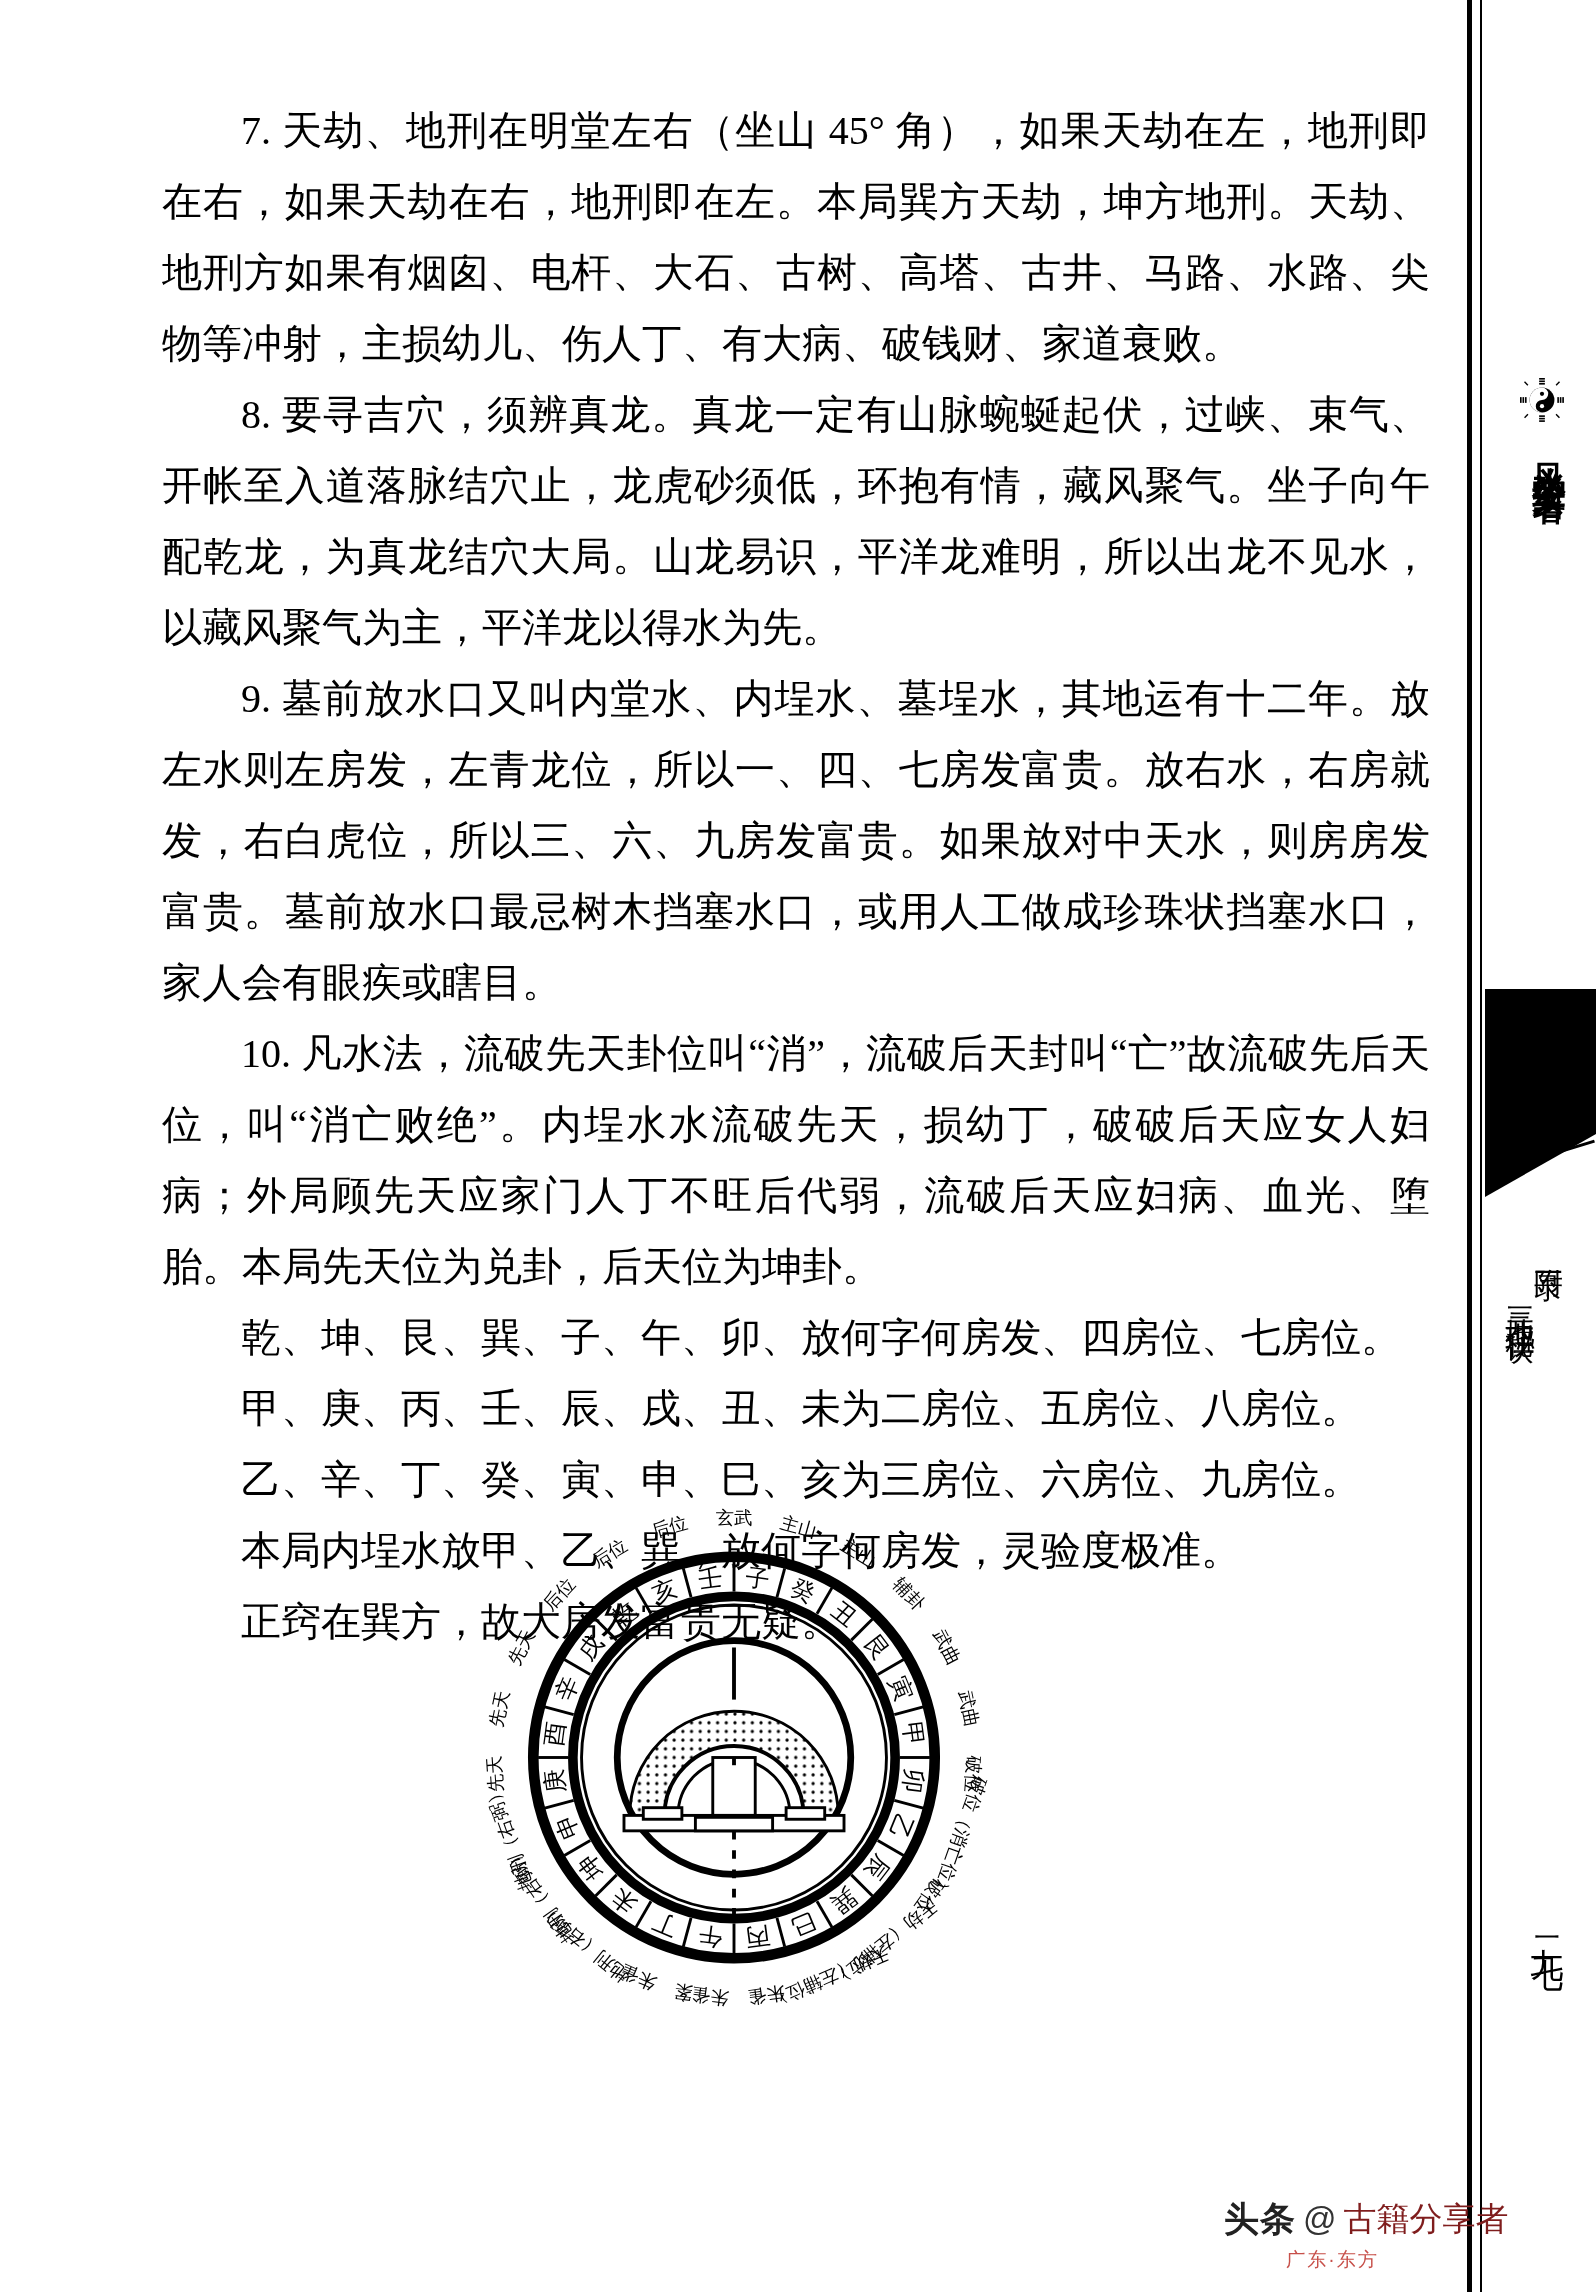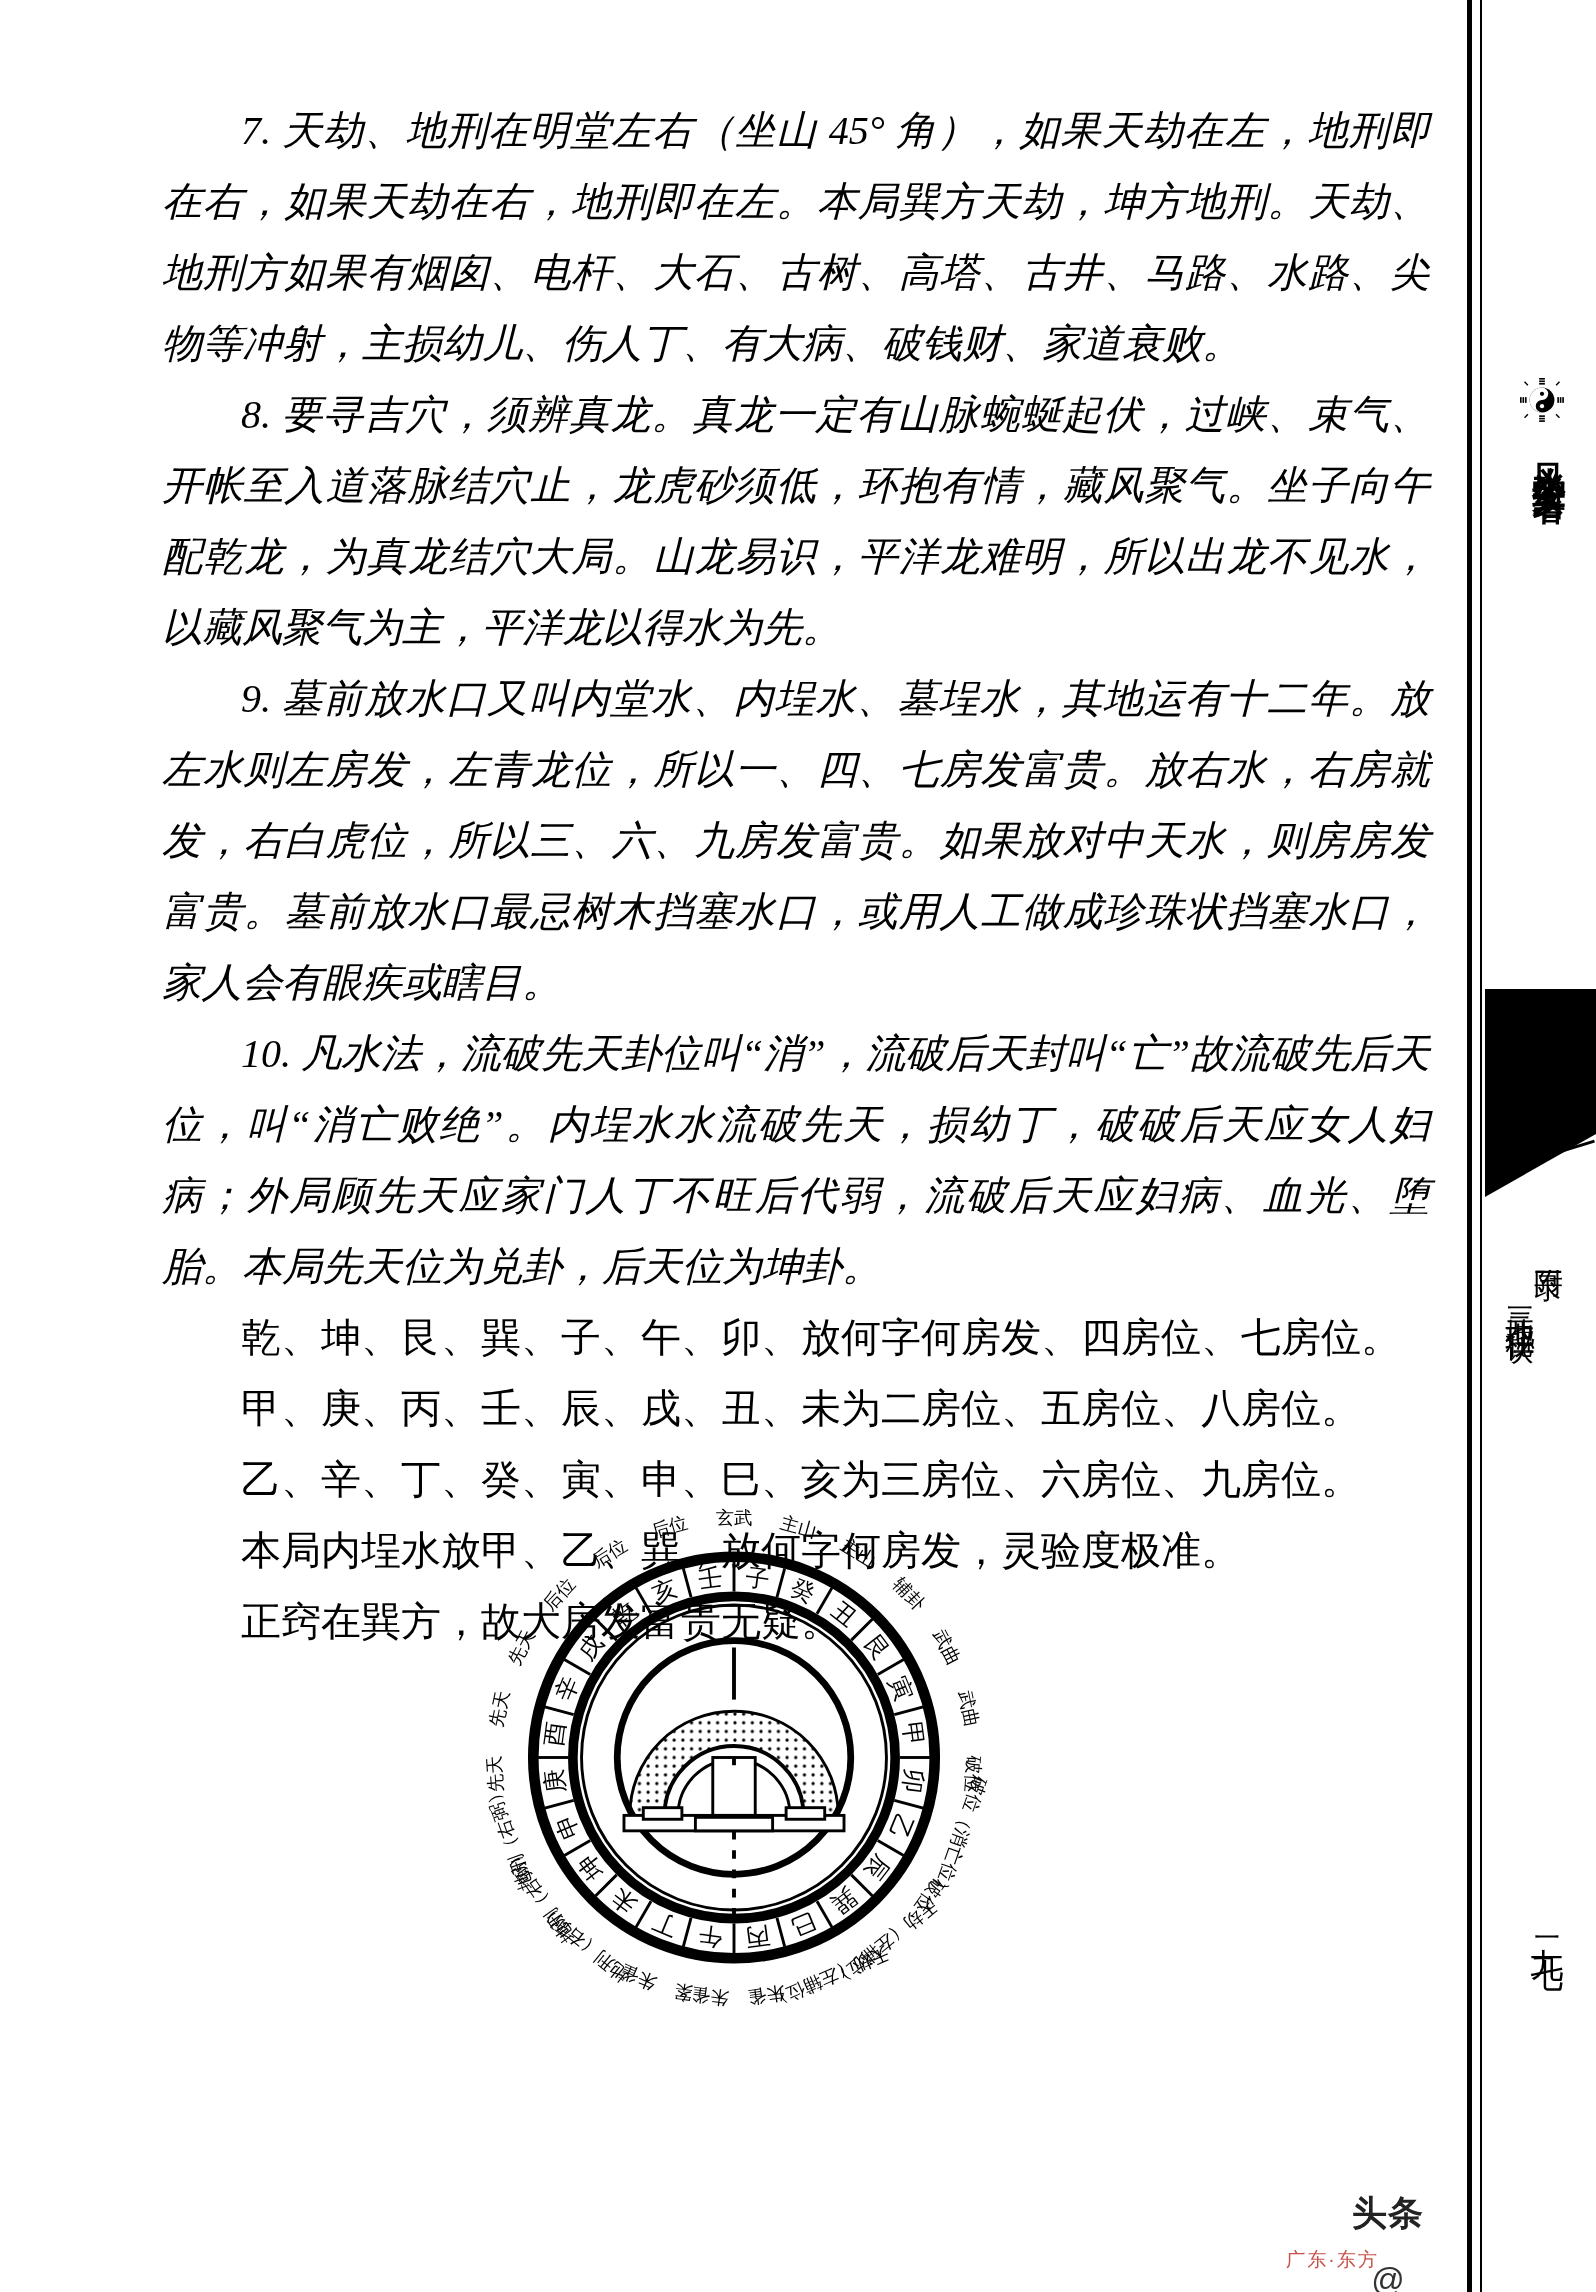--- a/index.html
+++ b/index.html
@@ -17,21 +17,21 @@
   #vrule-thin{left:1480px;top:0;height:2292px;width:1.9px;background:#000;}
 
   
   #textcol{
     position:absolute;left:162px;top:95px;width:1274px;
     font-size:40px;line-height:71px;
     letter-spacing:0px;
     text-align:justify;
     text-justify:inter-ideograph;
   }
-  .para{margin:0 6px 0 0;text-indent:79px;font-style:italic;}
+  .para{margin:0 6px 0 0;text-indent:79px;}
   .sub{margin:0;text-indent:79px;}
 
   
   #sidebar{position:absolute;left:1485px;top:0;width:111px;height:2292px;}
 
   .yinyang{
     position:absolute;left:35px;top:378px;width:44px;height:44px;
   }
   .vtext{
     position:absolute;
@@ -57,21 +57,21 @@
   #appendix-sub{left:15.4px;top:1284px;font-size:29px;letter-spacing:5.8px;}
   #folio{left:39px;top:1912px;font-size:33px;letter-spacing:9.7px;}
 
   
   #diagram{position:absolute;left:454px;top:1468px;width:560px;height:579px;}
   #diagram svg{display:block;}
 
   
   #watermark{
     position:absolute;left:1224px;top:2190px;width:328px;height:58px;
-    display:flex;align-items:center;gap:24px;flex-direction:column;
+    display:flex;align-items:center;gap:7px;
   }
   #wm-logo{
     font-size:35px;font-weight:bold;color:#222;letter-spacing:1px;
     font-family:"Liberation Sans","DejaVu Sans",sans-serif;
   }
   #wm-at{font-size:33px;color:#333;font-family:"Liberation Sans","DejaVu Sans",sans-serif;}
   #wm-name{font-size:33px;color:#7f1d1d;font-family:"Liberation Sans","DejaVu Sans",sans-serif;}
   #wm-sub{
     position:absolute;left:1286px;top:2246px;
     font-size:19.3px;color:#c7504a;

